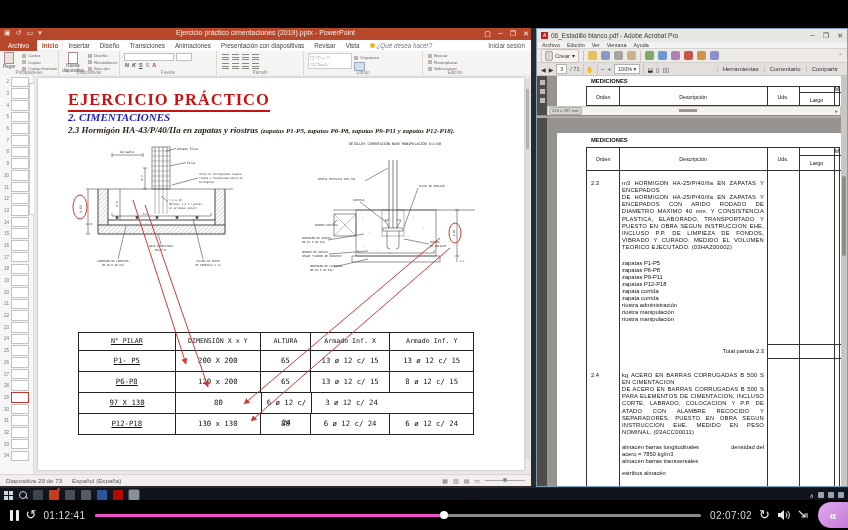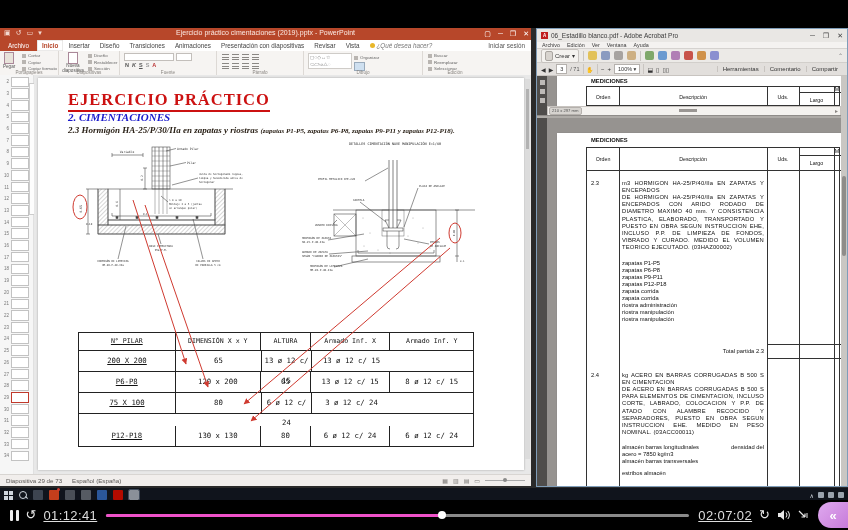--- a/index.html
+++ b/index.html
@@ -47,21 +47,21 @@
   .sl-head{position:absolute;left:30px;top:47px;font-family:"Liberation Serif",serif;font-weight:bold;font-style:italic;font-size:9px;color:#2b2218;z-index:3;white-space:nowrap;}
   .sl-head .note{font-size:7px;}
   .dsvg{position:absolute;left:0;top:0;z-index:2;}
   .asvg{position:absolute;left:0;top:0;z-index:6;pointer-events:none;}
   
   .ztable{position:absolute;left:40px;top:254px;width:396px;z-index:4;border:1.2px solid #222;box-sizing:border-box;font-family:"DejaVu Sans Mono",monospace;color:#111;background:#fff;}
   .ztitle{height:15px;line-height:15px;text-align:center;font-size:8px;letter-spacing:3px;border-bottom:1px solid #222;}
   .zhead{display:flex;height:17px;border-bottom:1px solid #222;}
   .zhead span{font-size:6.6px;line-height:17px;text-align:center;box-sizing:border-box;}
   .zrow{display:flex;height:20px;border-bottom:1px solid #222;}
-  .zrows .zrow:last-child{border-bottom:none;margin-top:12px;}
+  .zrows .zrow:last-child{border-bottom:none;}
   .zrow span{font-size:7.3px;line-height:20px;text-align:center;box-sizing:border-box;}
   .zhead span:nth-child(1),.zrow span:nth-child(1){width:96px;text-decoration:underline;}
   .zhead span:nth-child(2),.zrow span:nth-child(2){width:86px;border-left:1px solid #222;}
   .zhead span:nth-child(3),.zrow span:nth-child(3){width:50px;border-left:1px solid #222;}
   .zhead span:nth-child(4),.zrow span:nth-child(4){width:80px;border-left:1px solid #222;}
   .zhead span:nth-child(5),.zrow span:nth-child(5){width:84px;border-left:1px solid #222;}
   
   .ppt-status{position:absolute;left:0;top:446px;width:100%;height:12px;background:#f1eeec;border-top:1px solid #d8d5d2;font-size:6.2px;color:#5a5755;display:flex;align-items:center;gap:10px;padding:0 6px;box-sizing:border-box;}
   .st-icons{margin-left:auto;display:flex;gap:5px;align-items:center;color:#7a7774;font-size:6px;}
   .sliderline{width:40px;height:1px;background:#aaa;position:relative;}
@@ -109,21 +109,21 @@
   .startgrid i{background:#cfd6de;}
   .magn{width:6px;height:6px;border:1.2px solid #cfd6de;border-radius:50%;position:relative;}
   .magn:after{content:"";position:absolute;left:5px;top:5px;width:3px;height:1.2px;background:#cfd6de;transform:rotate(45deg);}
   .tray{margin-left:auto;display:flex;gap:4px;align-items:center;color:#cfd6de;font-size:6px;}
   .trayi{width:6px;height:6px;background:#9aa3ad;border-radius:1px;}
   
   .playerbar{position:absolute;left:0;bottom:0;width:100%;height:30px;background:#000;display:flex;align-items:center;gap:7px;padding:0 0 0 10px;box-sizing:border-box;z-index:20;}
   .pbtn{color:#e8e8e8;font-size:13px;line-height:30px;cursor:pointer;}
   .pausebtn{display:flex;gap:2.5px;align-items:center;}
   .pausebtn i{width:3px;height:11px;background:#eee;border-radius:1px;}
-  .ptime{font-size:13px;color:#ddd;letter-spacing:0.4px;text-decoration:underline;}
+  .ptime{font-size:10px;color:#ddd;letter-spacing:0.4px;}
   .ptrack{flex:1;height:3px;background:#8a8a8a;border-radius:2px;position:relative;margin:0 2px;}
   .pfill{position:absolute;left:0;top:0;height:3px;background:#ef52c9;border-radius:2px;}
   .pknob{position:absolute;top:-2.5px;width:8px;height:8px;background:#fff;border-radius:50%;margin-left:-4px;}
   .volsvg,.cursvg{display:block;}
   .flap{width:30px;height:26px;background:linear-gradient(135deg,#dfa9ef,#c77bd9);border-radius:13px 0 0 13px;display:flex;align-items:center;justify-content:center;color:#fff;font-size:13px;font-weight:bold;margin-left:2px;}
   text{font-family:"DejaVu Sans Mono",monospace;}
 </style>
 </head>
 <body>
 
@@ -395,21 +395,21 @@
             <span class="tn">34</span>
             <span class="tb"></span>
           </div>
         </div>
       <div class="tscroll"></div>
 
       <div class="canvas">
         <div class="slide">
           <div class="sl-title">EJERCICIO PRÁCTICO</div>
           <div class="sl-sec">2. CIMENTACIONES</div>
-          <div class="sl-head"><span>2.3 Hormigón HA-25/P/30/IIa en zapatas y riostras </span><span class="note">(zapatas P1-P5, zapatas P6-P8, zapatas P9-P11 y zapatas P12-P18).</span></div>
+          <div class="sl-head"><span>2.3 Hormigón HA-43/P/40/IIa en zapatas y riostras </span><span class="note">(zapatas P1-P5, zapatas P6-P8, zapatas P9-P11 y zapatas P12-P18).</span></div>
 
           <svg class="dsvg" width="486" height="392" viewBox="0 0 486 392">
             <defs>
               <pattern id="hatch" width="3" height="3" patternUnits="userSpaceOnUse" patternTransform="rotate(45)">
                 <line x1="0" y1="0" x2="0" y2="3" stroke="#8a8a8a" stroke-width="0.7"></line>
               </pattern>
             </defs>
 
             <g stroke="#4a4a4a" stroke-width="0.6" fill="none" font-size="3" font-family="DejaVu Sans Mono">
               <rect x="60" y="111" width="10" height="36" fill="url(#hatch)"></rect>
@@ -516,34 +516,35 @@
           <div class="ztable">
             <div class="zhead">
                 <span>N° PILAR</span>
                 <span>DIMENSIÓN X x Y</span>
                 <span>ALTURA</span>
                 <span>Armado Inf. X</span>
                 <span>Armado Inf. Y</span>
               </div>
             <div class="zrows">
                 <div class="zrow">
+                  <span>P1- P5</span>
                   <span>200 X 200</span>
                   <span>65</span>
                   <span>13 ø 12 c/ 15</span>
                   <span>13 ø 12 c/ 15</span>
                 </div>
                 <div class="zrow">
                   <span>P6-P8</span>
                   <span>120 x 200</span>
                   <span>65</span>
                   <span>13 ø 12 c/ 15</span>
                   <span>8 ø 12 c/ 15</span>
                 </div>
                 <div class="zrow">
-                  <span>75 X 100</span>
+                  <span>97 X 130</span>
                   <span>80</span>
                   <span>6 ø 12 c/ 24</span>
                   <span>3 ø 12 c/ 24</span>
                 </div>
                 <div class="zrow">
                   <span>P12-P18</span>
                   <span>130 x 130</span>
                   <span>80</span>
                   <span>6 ø 12 c/ 24</span>
                   <span>6 ø 12 c/ 24</span>

